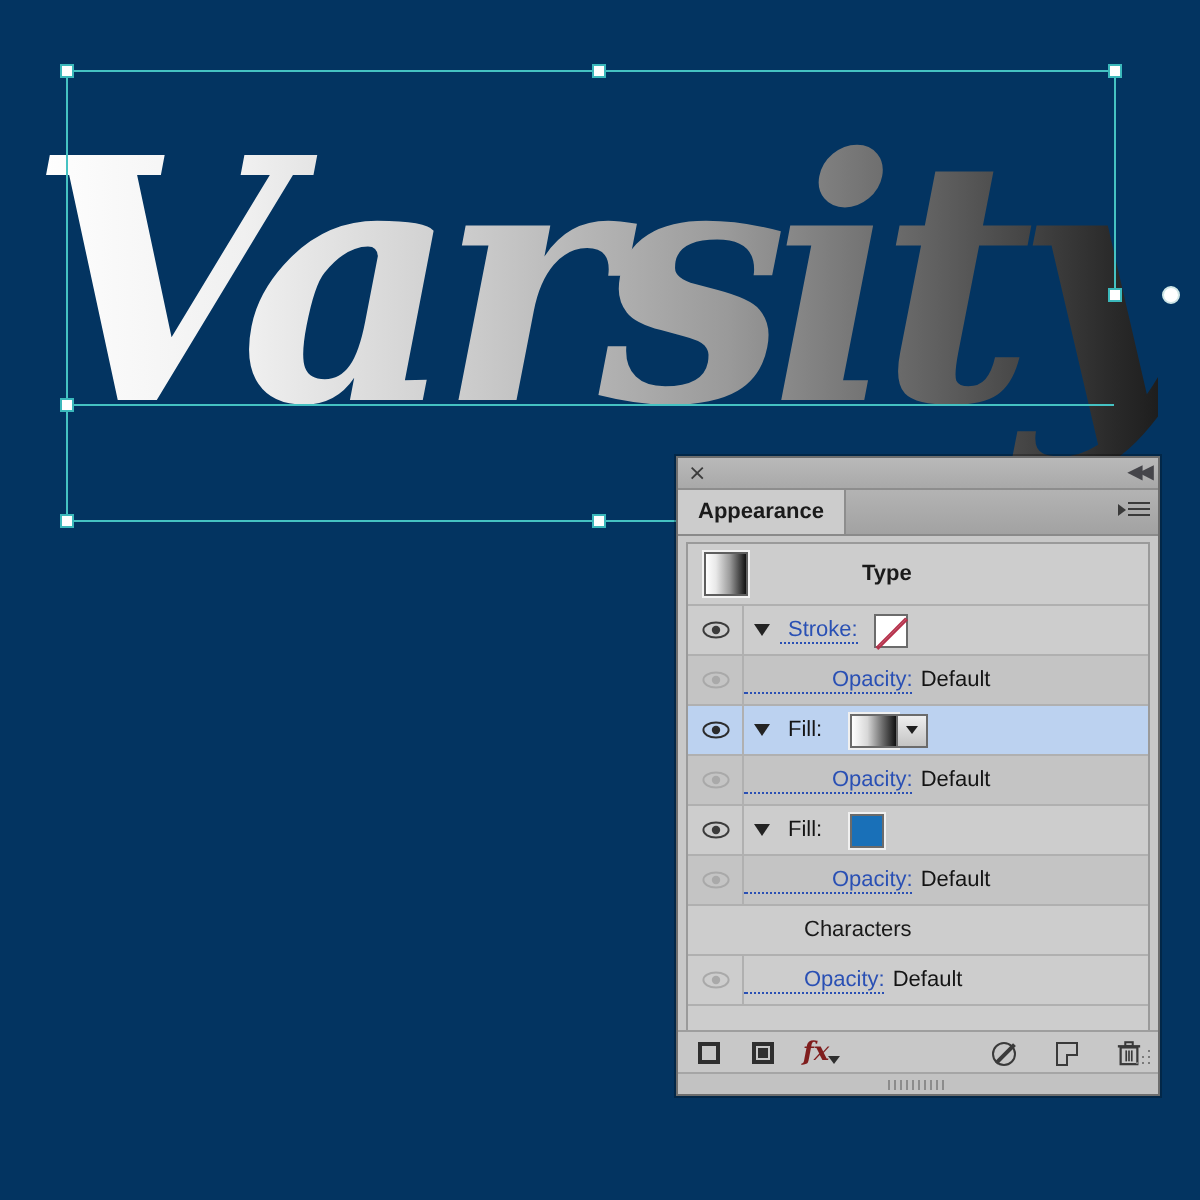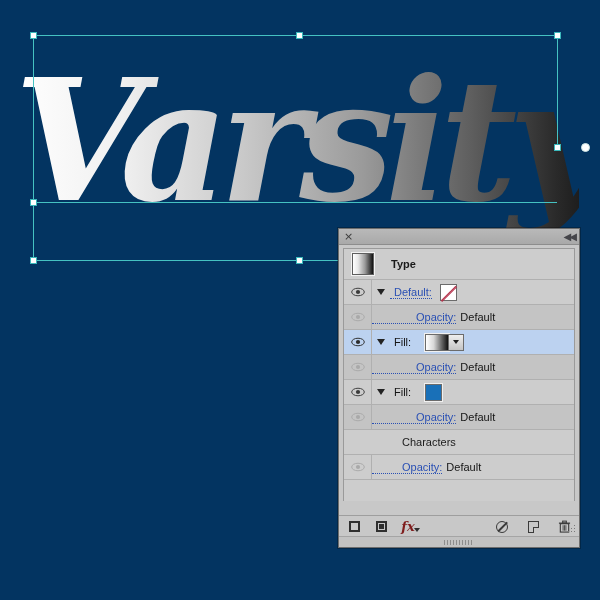--- a/index.html
+++ b/index.html
@@ -249,20 +249,21 @@
     box-sizing: border-box;
     outline: 1px solid #f0f0f0;
   }
 
   .type-row {
     display: flex;
     align-items: center;
     height: 30px;
     background: #cdcdcd;
     border-bottom: 1px solid #b0b0b0;
+    gap: 40px;
   }
   .type-thumb {
     width: 22px; height: 22px;
     margin-left: 8px;
     border: 1px solid #5e5e5e;
     box-sizing: border-box;
     background: linear-gradient(90deg, #ffffff 0%, #e8e8e8 25%, #9a9a9a 60%, #101010 100%);
     outline: 1px solid #f2f2f2;
   }
   .type-label {
@@ -416,39 +417,50 @@
     <div class="sel-anchor" style="left:581px; top:141px;"></div>
   </div>
 
   <div id="appearance-panel">
 
     <div class="panel-titlebar">
       <span class="tb-close">×</span>
       <span class="tb-collapse">◀◀</span>
     </div>
 
+    <div class="panel-tabstrip">
+      <div class="tab-active">
+        <span>Appearance</span>
+      </div>
+      <div class="tab-menu">
+        <span class="caret"></span>
+        <i class="w1"></i>
+          <i class="w2"></i>
+          <i class="w3"></i>
+      </div>
+    </div>
 
     <div class="panel-body">
 
       <div class="type-row">
         <div class="type-thumb"></div>
         <div class="type-label">Type</div>
       </div>
 
       <div class="row">
         <div class="col-eye">
           <svg class="eye" viewBox="0 0 16 11">
             <ellipse cx="8" cy="5.5" rx="7.2" ry="4.3" fill="none" stroke="#3b3b3b" stroke-width="1.1"></ellipse>
             <circle cx="8" cy="5.5" r="2.4" fill="#3b3b3b"></circle>
           </svg>
         </div>
         <div class="col-tri">
             <span class="tri"></span>
           </div>
-        <span class="row-label link">Default:</span>
+        <span class="row-label link">Stroke:</span>
         <div class="swatch-none"></div>
       </div>
 
       <div class="row shaded">
         <div class="col-eye">
           <svg class="eye" viewBox="0 0 16 11">
             <ellipse cx="8" cy="5.5" rx="7.2" ry="4.3" fill="none" stroke="#a9a9a9" stroke-width="1.1"></ellipse>
             <circle cx="8" cy="5.5" r="2.4" fill="#a9a9a9"></circle>
           </svg>
         </div>

